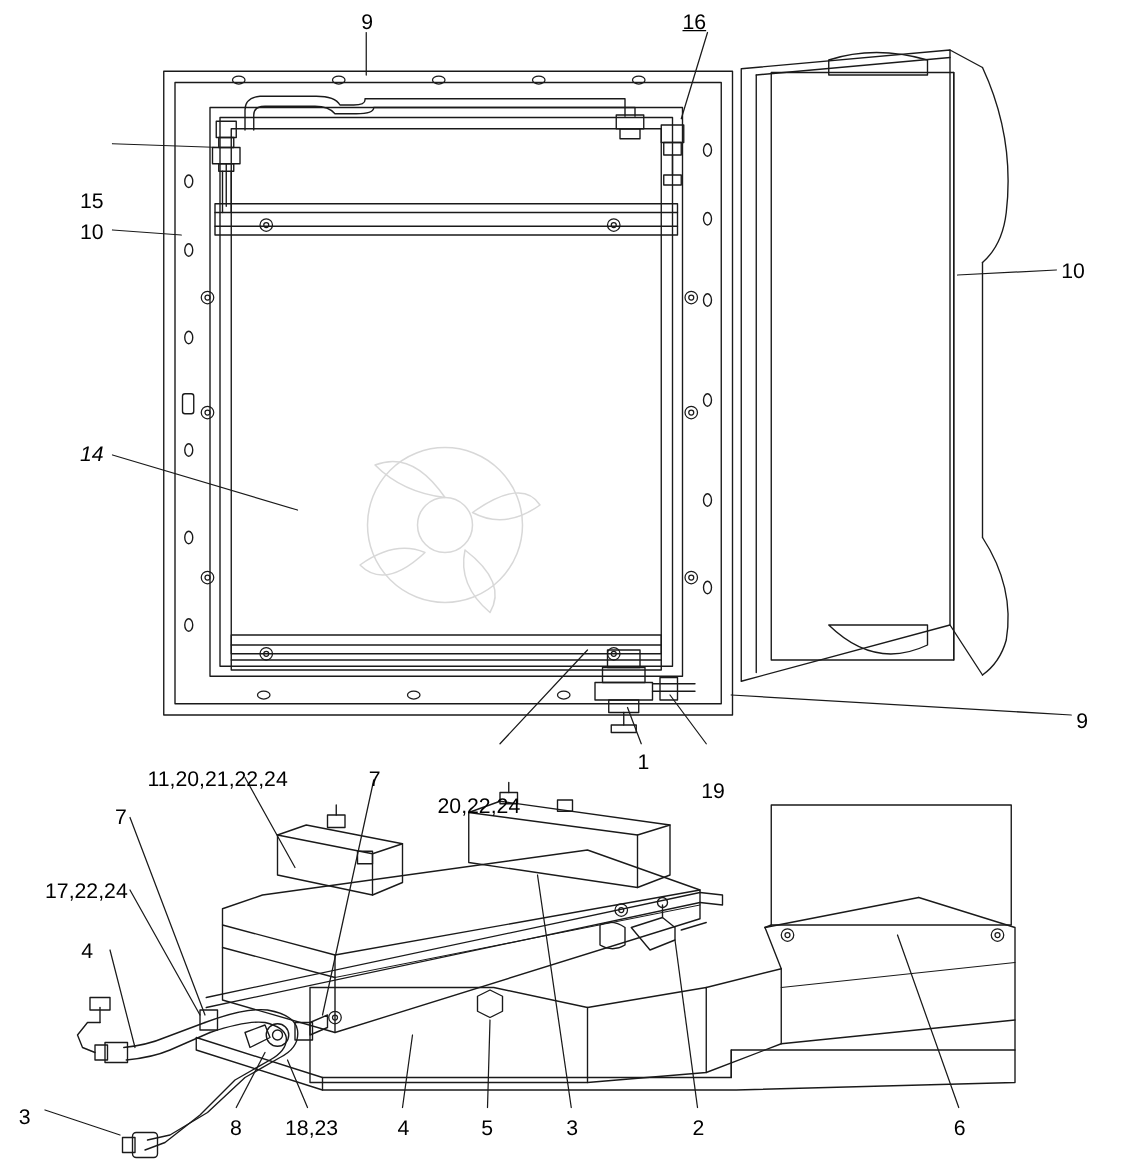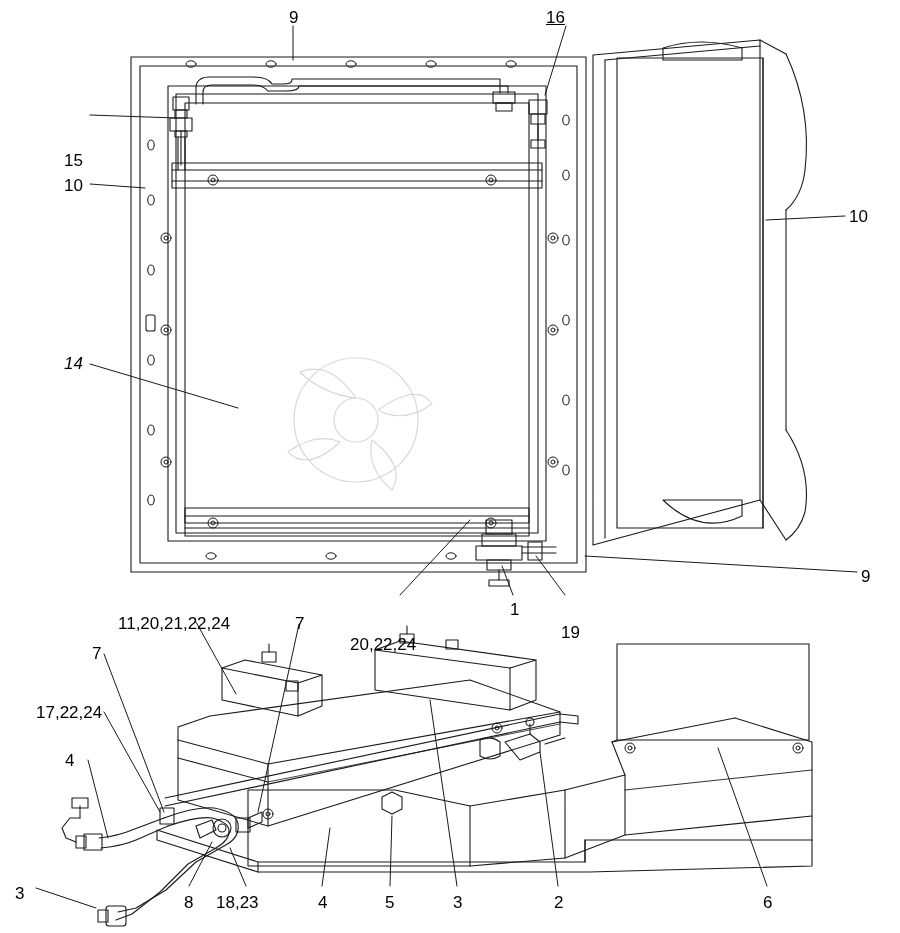--- a/index.html
+++ b/index.html
@@ -321,20 +321,20 @@
   <div class="callout" style="left:350px; top:636px;">20,22,24</div>
   <div class="callout" style="left:510px; top:601px;">1</div>
   <div class="callout" style="left:561px; top:624px;">19</div>
   <div class="callout" style="left:118px; top:615px;text-align:center;">11,20,21,22,24</div>
   <div class="callout" style="left:295px; top:615px;">7</div>
   <div class="callout" style="left:92px;  top:645px;">7</div>
   <div class="callout" style="left:36px;  top:704px;text-align:center;">17,22,24</div>
   <div class="callout" style="left:65px;  top:752px;">4</div>
   <div class="callout" style="left:15px;  top:885px;">3</div>
   <div class="callout" style="left:184px; top:894px;">8</div>
-  <div class="callout" style="left:216px; top:894px;">18,23</div>
+  <div class="callout" style="left:228px; top:894px;">18,23</div>
   <div class="callout" style="left:318px; top:894px;">4</div>
   <div class="callout" style="left:385px; top:894px;">5</div>
   <div class="callout" style="left:453px; top:894px;">3</div>
   <div class="callout" style="left:554px; top:894px;">2</div>
   <div class="callout" style="left:763px; top:894px;">6</div>
 
 </div>
 
 </body></html>

